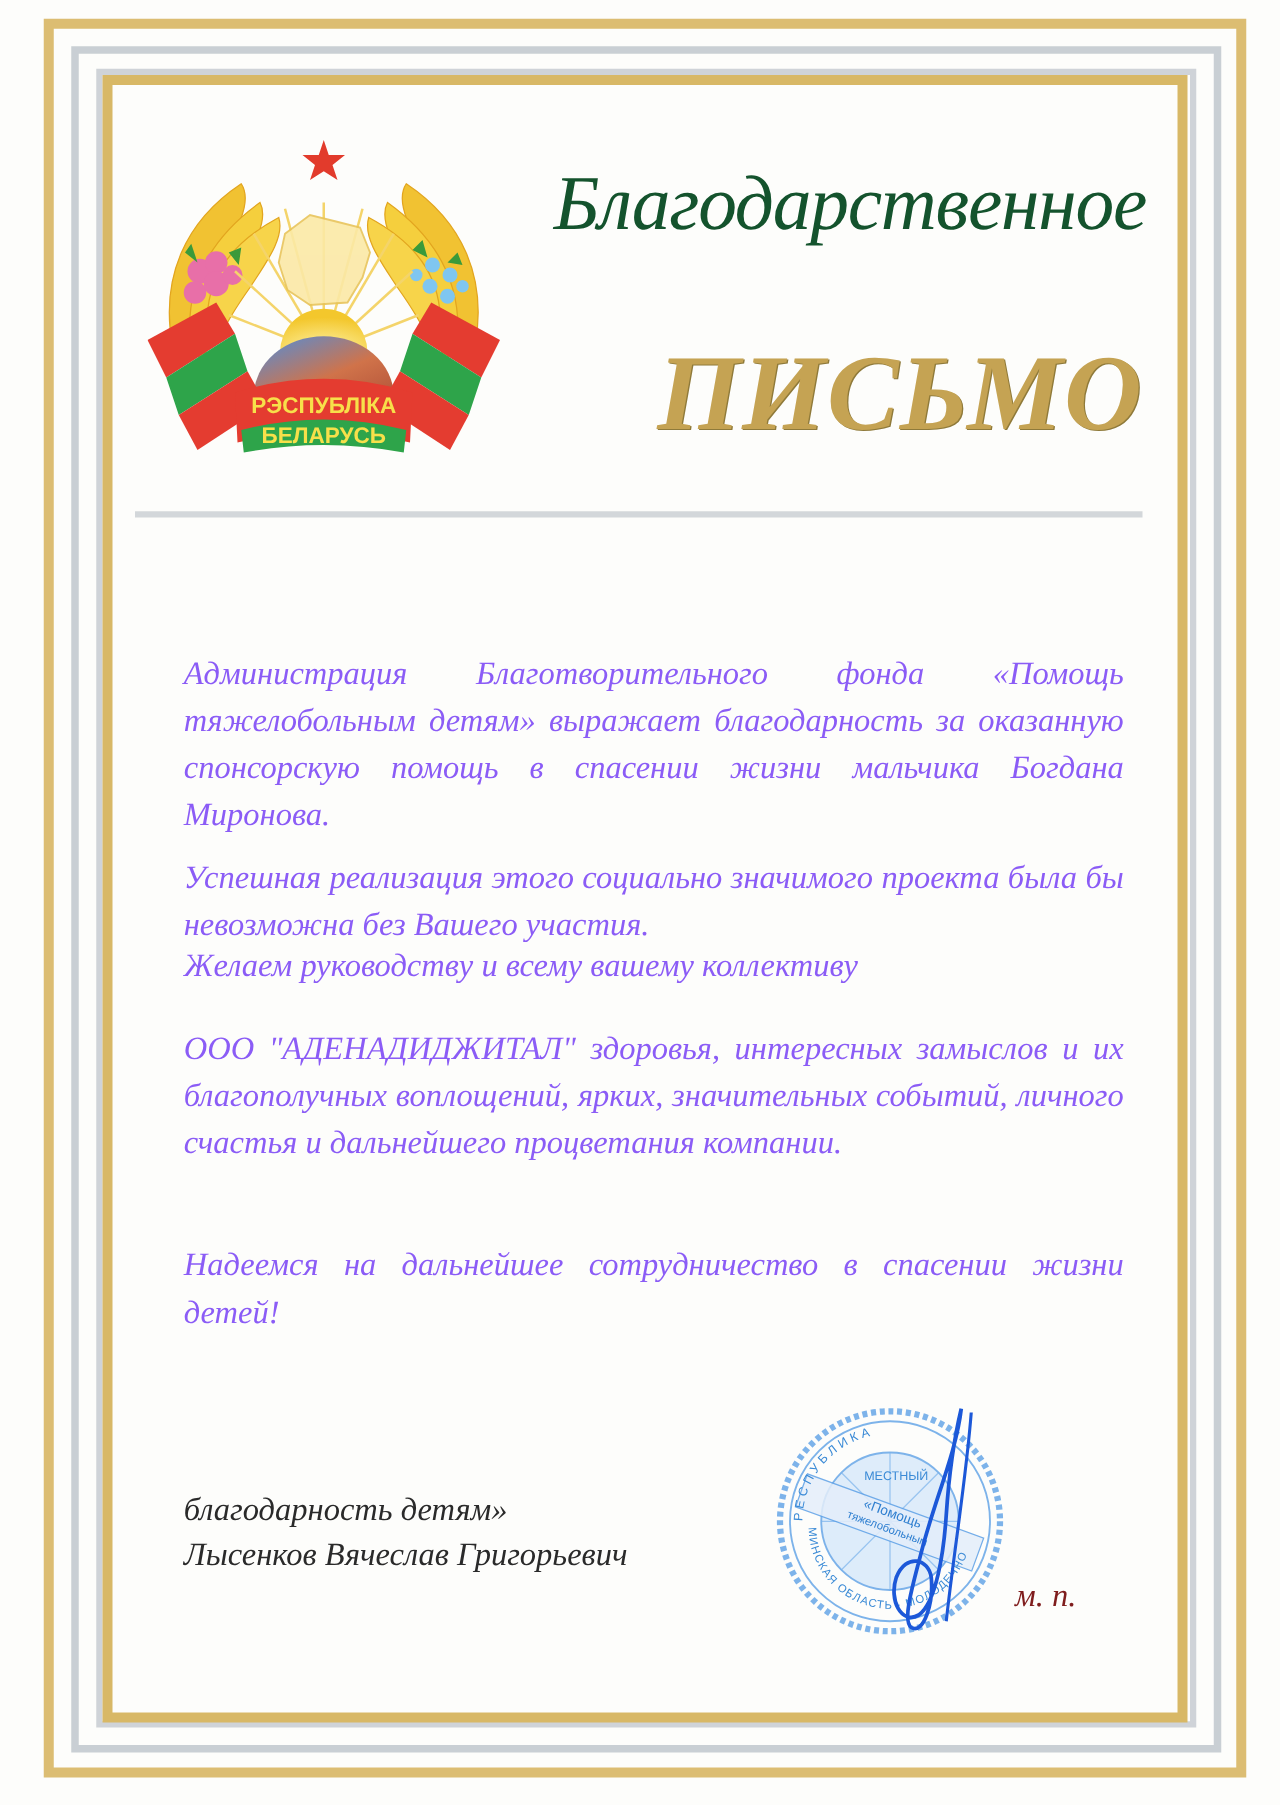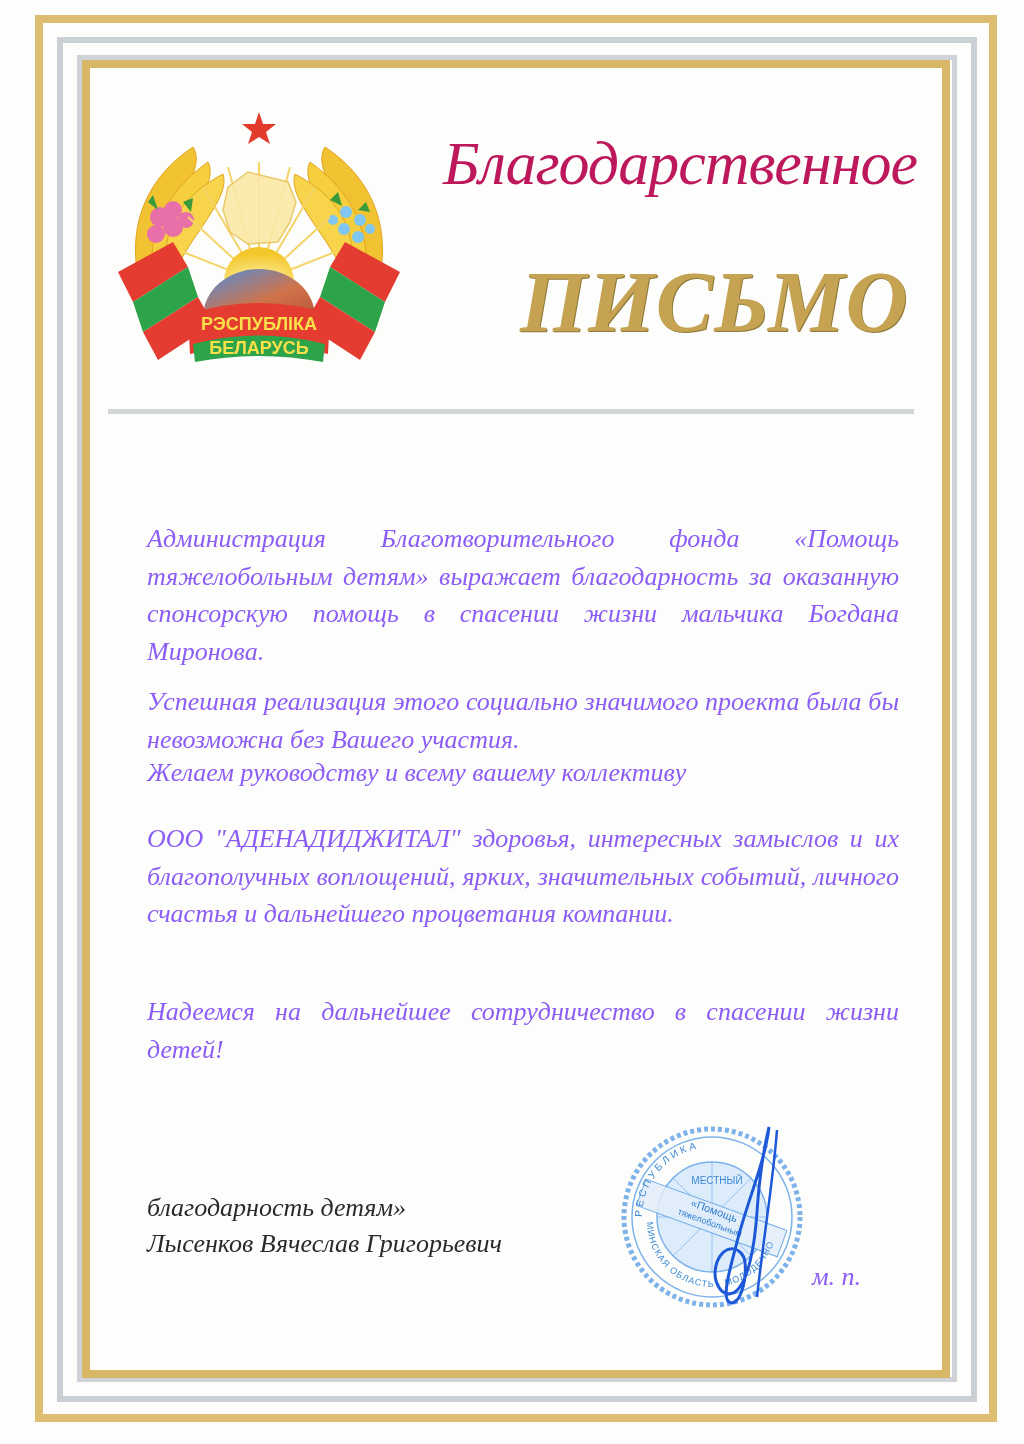--- a/index.html
+++ b/index.html
@@ -11,24 +11,24 @@
   .f-gold-outer { left:35px; top:15px; width:962px; height:1407px; border:8px solid #dcbd72; }
   .f-silver-1  { left:57px; top:37px; width:920px; height:1365px; border:6px solid #c9cfd4; }
   .f-silver-2  { left:77px; top:55px; width:880px; height:1327px; border:5px solid #cfd3d8; }
   .f-gold-inner{ left:82px; top:60px; width:868px; height:1318px; border:8px solid #d8b866; }
 
   .emblem { position:absolute; left:118px; top:92px; width:282px; height:280px; }
 
   .title-script {
     position:absolute; left:420px; top:128px; width:520px; text-align:center;
     font-family:"Liberation Serif","DejaVu Serif",serif; font-style:italic;
-    font-size:62px; color:#be185d; letter-spacing:-1px; font-weight:normal;
+    font-size:62px; color:#14532d; letter-spacing:-1px; font-weight:normal;
   }
   .title-main {
-    position:absolute; left:520px; top:252px; width:400px; 
+    position:absolute; left:520px; top:264px; width:400px; text-align:center;
     font-family:"Liberation Serif","DejaVu Serif",serif; font-style:italic; font-weight:bold;
     font-size:86px; color:#c5a353; letter-spacing:1px;
     text-shadow: 1px 1px 0 #8f7a3a;
   }
   .divider { position:absolute; left:108px; top:409px; width:806px; height:5px; background:#d3d7da; }
 
   .body-text {
     position:absolute; left:147px; width:752px;
     font-family:"Liberation Serif","DejaVu Serif",serif; font-style:italic;
     font-size:26px; line-height:37.5px; color:#8b5cf6; text-align:justify;
@@ -38,21 +38,21 @@
   .p1 { top:520px; }
   .p2 { top:683px;font-family:Liberation Serif, serif; }
   .p3 { top:754px; }
   .p4 { top:820px; }
   .p5 { top:993px; }
 
   .sign { position:absolute; left:147px; top:1190px; width:720px;
     font-family:"Liberation Serif","DejaVu Serif",serif; font-style:italic;
     font-size:26px; line-height:36px; color:#2a2a2a; }
   .sign div { white-space:nowrap; }
-  .mp { position:absolute; left:812px; top:1262px; font-family:"Liberation Serif","DejaVu Serif",serif; font-style:italic; font-size:26px; color:#8b5cf6; }
+  .mp { position:absolute; left:812px; top:1262px; font-family:"Liberation Serif","DejaVu Serif",serif; font-style:italic; font-size:26px; color:#7f1d1d; }
 
   .stamp { position:absolute; left:617px; top:1122px; width:190px; height:190px; }
 </style>
 </head>
 <body>
 
 <div class="frame f-gold-outer"></div>
 <div class="frame f-silver-1"></div>
 <div class="frame f-silver-2"></div>
 <div class="frame f-gold-inner"></div>

